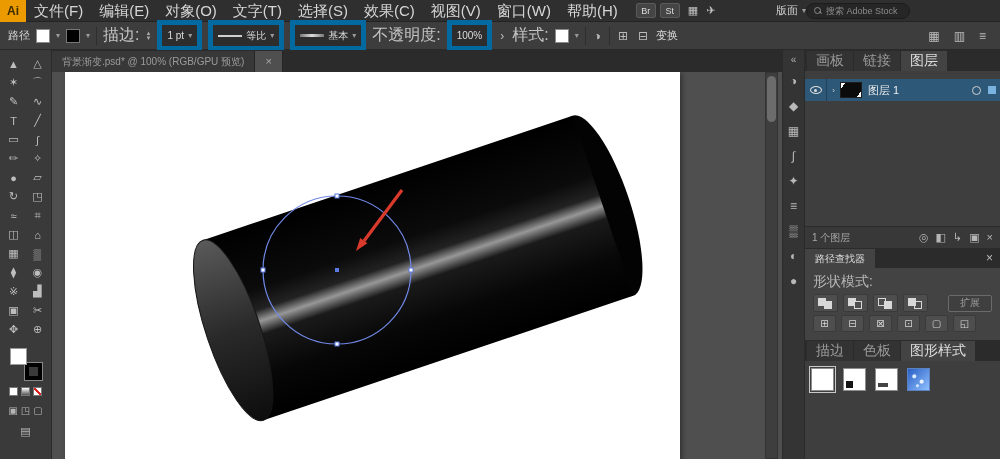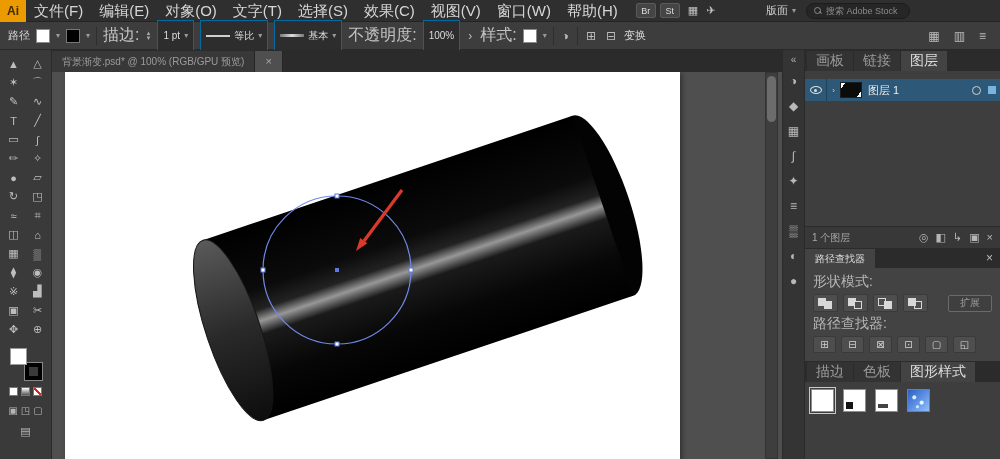--- a/index.html
+++ b/index.html
@@ -7,39 +7,39 @@
   .app{position:relative;width:1000px;height:459px;background:#3c3c3c;color:#ccc;font-size:11px;overflow:hidden;cursor:default}
 
   
   .menubar{display:flex;align-items:center;height:22px;background:#2f2f2f;border-bottom:1px solid #232323}
   .ai-logo{width:26px;height:22px;background:#eb9b00;color:#3c2a00;font-weight:bold;font-size:12px;display:flex;align-items:center;justify-content:center}
   .menus{display:flex;align-items:center;height:22px}
   .menu-item{padding:0 8px;line-height:22px;color:#d6d6d6;font-size:15px;white-space:nowrap}
   .mb-badges{display:flex;gap:4px;margin-left:10px}
   .badge{min-width:20px;height:15px;padding:0 3px;background:#454545;border:1px solid #5a5a5a;border-radius:2px;color:#ddd;font-size:9px;display:flex;align-items:center;justify-content:center}
   .mb-icon{color:#c0c0c0;font-size:11px;margin-left:8px}
-  .mb-right{margin-left:auto;display:flex;align-items:center;gap:10px;padding-right:90px}
+  .mb-right{margin-left:auto;display:flex;align-items:center;padding-right:90px}
   .layout-dd{display:flex;align-items:center;gap:4px;color:#cfcfcf;font-size:11px}
   .caret{font-size:8px;color:#9a9a9a}
   .search-box{display:flex;align-items:center;gap:4px;width:104px;height:16px;background:#262626;border:1px solid #1c1c1c;border-radius:9px;padding:0 7px}
   .mag{position:relative;width:8px;height:8px;flex:0 0 auto}
   .mag::before{content:"";position:absolute;left:0;top:0;width:5px;height:5px;border:1px solid #8a8a8a;border-radius:50%}
   .mag::after{content:"";position:absolute;left:5px;top:5px;width:3px;height:1px;background:#8a8a8a;transform:rotate(45deg)}
   .search-input{flex:1;min-width:0;background:transparent;border:none;outline:none;color:#aaa;font-size:9px;font-family:inherit}
   .search-input::placeholder{color:#8b8b8b}
 
   
   .controlbar{display:flex;align-items:center;gap:6px;height:28px;background:#3d3d3d;border-bottom:1px solid #2a2a2a;padding:0 8px}
   .cb-label{color:#d8d8d8;font-size:11px;white-space:nowrap}
   .cb-sub{color:#c4c4c4;font-size:16px;white-space:nowrap}
   .cb-sep{width:1px;height:18px;background:#2e2e2e}
   .swatch{width:14px;height:14px;border:1px solid #8a8a8a;background:#fff}
   .swatch.stroke-sw{background:#000;border-color:#777}
   .stepper{display:flex;flex-direction:column;color:#aaa;font-size:6px;line-height:5px}
-  .cb-field{display:flex;align-items:center;height:31px;background:#2d2d2d;border:1px solid #0369a1;padding:0 5px;color:#ddd;font-size:10px;gap:4px}
+  .cb-field{display:flex;align-items:center;height:31px;background:#2d2d2d;border:5px solid #0369a1;padding:0 5px;color:#ddd;font-size:10px;gap:4px}
   .profile-line{width:24px;height:2px;background:#cfcfcf}
   .brush-line{width:24px;height:3px;background:linear-gradient(90deg,#777,#ddd,#777)}
   .cb-icon{color:#bcbcbc;font-size:12px;padding:0 2px}
   .cb-right{margin-left:auto;display:flex;align-items:center;gap:10px;padding-right:4px}
 
   
   .main{display:flex;height:409px}
 
   
   .toolbar{width:52px;background:#3a3a3a;border-right:1px solid #2b2b2b;display:flex;flex-direction:column;align-items:center;padding-top:4px;flex:0 0 52px}
@@ -478,21 +478,20 @@
           <span class="pfbtn pf-intersect">
               <span class="sqA"></span>
               <span class="sqB"></span>
             </span>
           <span class="pfbtn pf-exclude">
               <span class="sqA"></span>
               <span class="sqB"></span>
             </span>
           <span class="expand-btn">扩展</span>
         </div>
-        <div class="pf-label">路径查找器:</div>
         <div class="pf-row">
 
             <span class="pf6">⊞</span>
 
             <span class="pf6">⊟</span>
 
             <span class="pf6">⊠</span>
 
             <span class="pf6">⊡</span>
 

